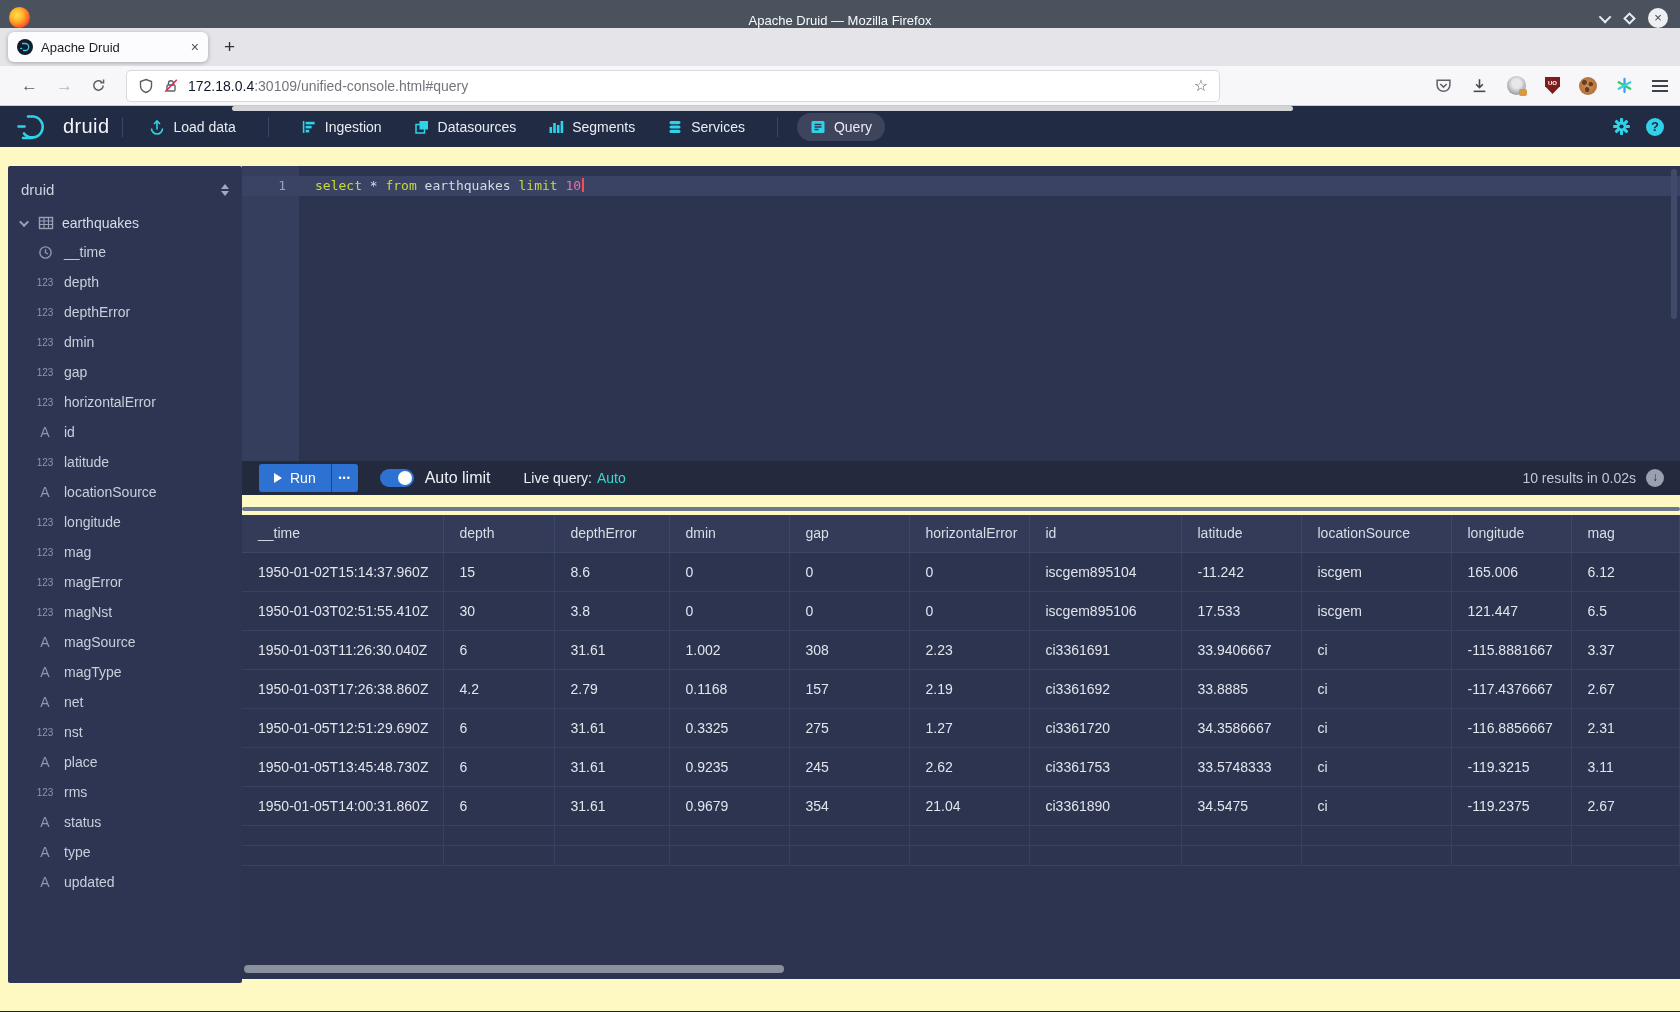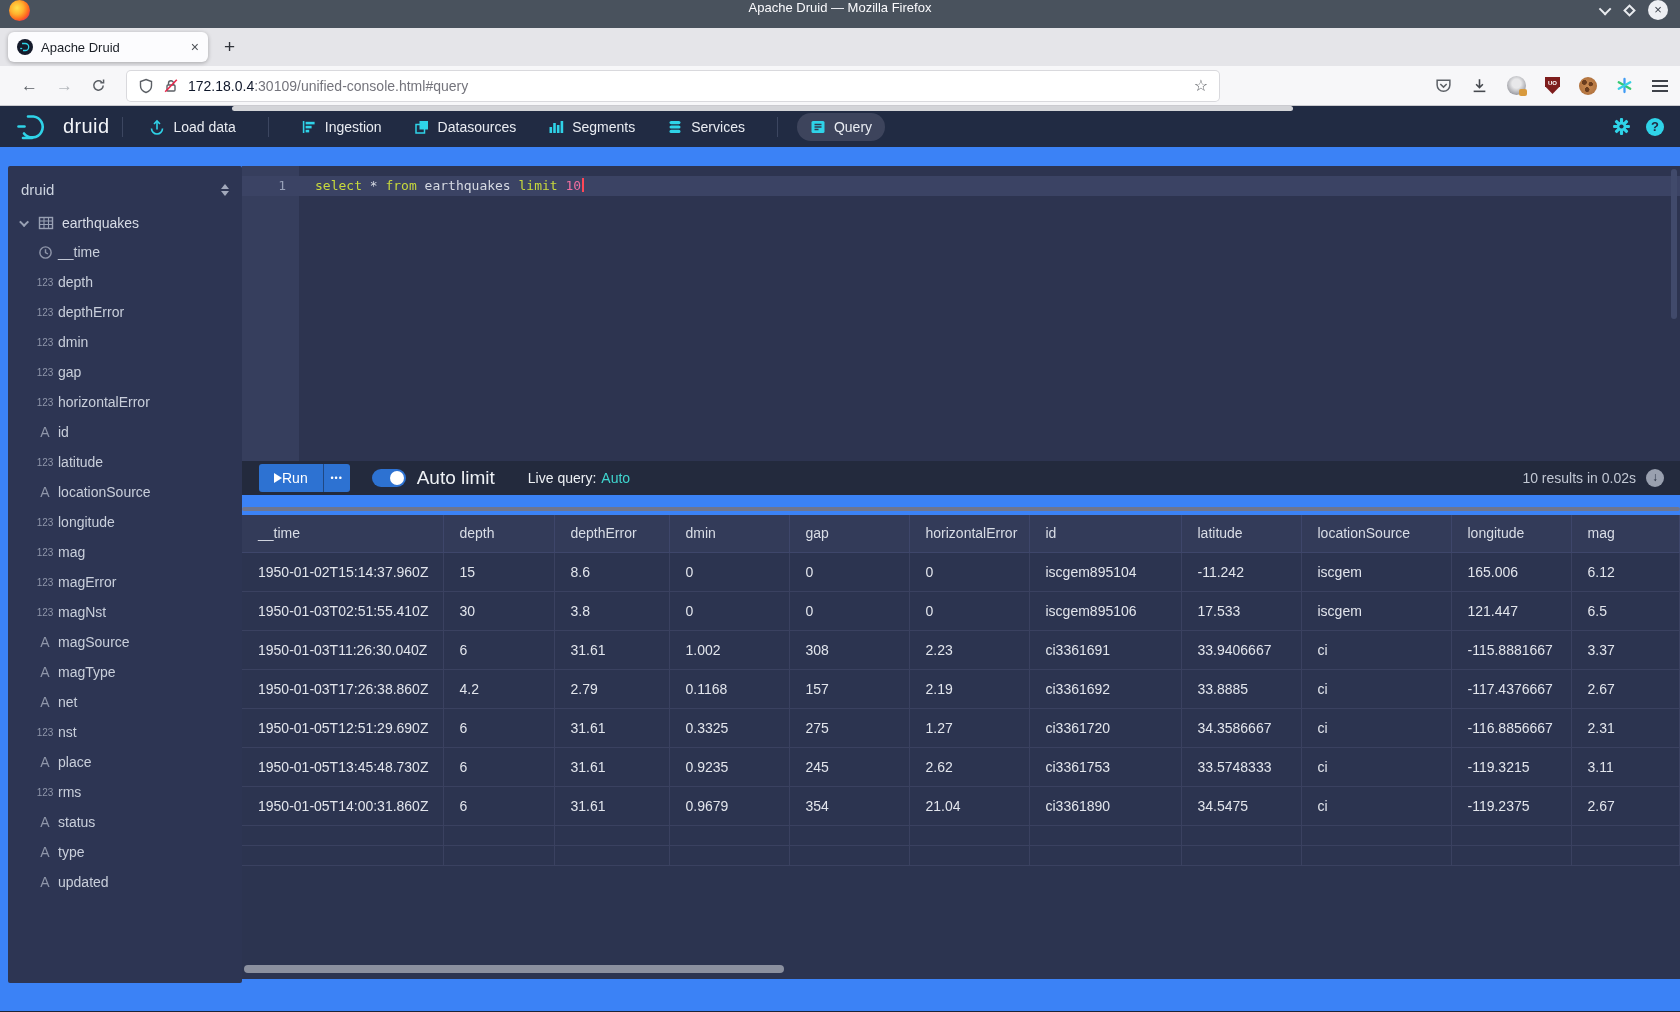--- a/index.html
+++ b/index.html
@@ -1,20 +1,20 @@
 <!DOCTYPE html>
 <html style="--accent-cyan: #2fd3e8; --run-blue: #2d72d2; --sql-keyword: #c8d93c; --sql-number: #ee6e9f; --live-teal: #3fd6cf;"><head>
 <meta charset="utf-8">
 <style>
   * { margin:0; padding:0; box-sizing:border-box; }
   html,body { width:1680px; height:1012px; overflow:hidden; }
   body { font-family:"Liberation Sans", sans-serif; background:#1e2435; position:relative; }
 
   
-  .titlebar { height:28px; background:#49525d; display:flex; align-items:flex-start; position:relative; }
+  .titlebar { height:28px; background:#49525d; display:flex; align-items:flex-end; position:relative; }
   .ff-logo { width:21px; height:21px; margin-left:9px; border-radius:50%;
     background:radial-gradient(circle at 38% 38%, #ffe14d 0%, #ffb12e 35%, #ff6a1f 62%, #e3156f 88%, #b0107e 100%); z-index:2; }
   .tb-title { position:absolute; left:0; right:0; text-align:center; color:#fbfbfe; font-size:13px; }
   .win-controls { margin-left:auto; margin-right:12px; display:flex; align-items:center; gap:14px; z-index:2; }
   .wc-chevron { width:9px; height:9px; border-left:2px solid #e9ebef; border-bottom:2px solid #e9ebef; transform:rotate(-45deg) translateY(-2px); }
   .wc-diamond { width:9px; height:9px; border:2px solid #e9ebef; transform:rotate(45deg); }
   .wc-close { width:20px; height:20px; border-radius:50%; background:#edeff3; color:#3a4049; font-size:13px; line-height:19px; text-align:center; }
 
   .tabbar { height:38px; background:#e5e5e9; display:flex; align-items:center; padding-left:8px; }
   .tab { width:200px; height:30px; background:#fcfcfe; border-radius:6px; box-shadow:0 1px 4px rgba(0,0,0,.28);
@@ -43,21 +43,21 @@
     background:radial-gradient(circle at 30% 30%, #6b3d1e 2.2px, transparent 2.6px),
                radial-gradient(circle at 65% 40%, #6b3d1e 2px, transparent 2.4px),
                radial-gradient(circle at 45% 70%, #6b3d1e 2.2px, transparent 2.6px),
                radial-gradient(circle at 50% 50%, #c98a52 0%, #a96b38 100%); }
   .hamburger { display:flex; flex-direction:column; gap:3px; }
   .hamburger span { width:16px; height:2px; background:#3f424a; }
 
   .overlay-strip { position:absolute; left:232px; top:106px; width:1061px; height:5px; background:#d3d4d8; border-radius:3px; z-index:6; }
 
   
-  .app { height:905px; background:#3b82f6; }
+  .app { height:905px; background:#fef9c3; }
   .appnav { height:41px; background:#212b43; display:flex; align-items:center; padding:0 16px; }
   .brand { display:flex; align-items:center; gap:9px; }
   .brand-name { color:#f3f5f9; font-size:20px; letter-spacing:.4px; }
   .nav-sep { width:1px; height:20px; background:#3c4660; margin:0 13px; }
   .nav-items { display:flex; align-items:center; gap:6px; }
   .nav-item { display:flex; align-items:center; gap:8px; color:#e9ecf2; font-size:14px; padding:6px 13px; border-radius:16px;text-align:center; }
   .nav-item.active { background:#3d445c; }
   .nav-ic { display:flex; color:var(--accent-cyan,#2fd3e8); }
   .nav-right { margin-left:auto; display:flex; align-items:center; gap:15px; }
   .help-circle { width:18px; height:18px; border-radius:50%; background:var(--accent-cyan,#2fd3e8);
@@ -70,47 +70,47 @@
   .schema-row { display:flex; align-items:center; padding:0 13px; color:#ccd3df; font-size:15px; }
   .swap-ic { margin-left:auto; display:flex; flex-direction:column; gap:2px; }
   .swap-ic i { width:0; height:0; border-left:4px solid transparent; border-right:4px solid transparent; }
   .swap-up { border-bottom:5px solid #a2a9bc; }
   .swap-down { border-top:5px solid #a2a9bc; }
   .table-row { margin-top:17px; display:flex; align-items:center; padding-left:14px; color:#d7dce6; font-size:14px; }
   .chev-down { width:7px; height:7px; border-left:2px solid #99a1b4; border-bottom:2px solid #99a1b4; transform:rotate(-45deg) translateY(-2px); margin-right:9px; }
   .grid-ic { display:flex; color:#99a1b4; margin-right:8px; }
   .tree { margin-top:6px; }
   .col-row { height:30px; display:flex; align-items:center; padding-left:24px; color:#c9cfdb; font-size:14px; }
-  .col-ic { width:26px; flex:none; text-align:center; color:#8f96aa; margin-right:0; display:flex; justify-content:center; align-items:center; }
+  .col-ic { width:26px; flex:none; text-align:center; color:#8f96aa; margin-right:6px; display:flex; justify-content:center; align-items:center; }
   .col-ic.t-number { font-size:10px; letter-spacing:0; }
   .col-ic.t-string { font-size:14px; }
 
   
   .main { flex:1; display:flex; flex-direction:column; min-width:0; }
   .editor { height:295px; background:#2d3450; position:relative; font-family:"DejaVu Sans Mono", monospace; font-size:13px; }
   .gutter { position:absolute; left:0; top:0; bottom:0; width:57px; background:#363e5d; }
   .active-line { position:absolute; left:0; right:0; top:10px; height:20px; background:#3b4364; }
   .line-no { position:absolute; top:12px; left:0; width:44px; text-align:right; color:#98a1b8; z-index:2; }
   .code { position:absolute; left:73px; top:12px; white-space:pre; z-index:2; color:#d6dae3; }
   .sql-keyword { color:var(--sql-keyword,#c8d93c); }
   .sql-number { color:var(--sql-number,#ee6e9f); }
   .cursor { display:inline-block; width:2px; height:14px; background:#ff4757; vertical-align:-2px; margin-left:1px; }
   .editor-vscroll { position:absolute; right:3px; top:3px; width:6px; height:150px; background:#414a6b; border-radius:3px; }
 
   
   .runbar { height:34px; background:#232a3d; display:flex; align-items:center; padding:0 16px 0 17px; }
   .run-group { display:flex; height:28px; }
   .run-btn { background:var(--run-blue,#2d72d2); color:#fff; font-size:14px; border-radius:3px 0 0 3px;
-    display:flex; align-items:center; padding:0 15px; }
+    display:flex; align-items:center; gap:8px; padding:0 15px; }
   .play-tri { width:0; height:0; border-left:8px solid #fff; border-top:5px solid transparent; border-bottom:5px solid transparent; }
   .more-btn { width:27px; background:var(--run-blue,#2d72d2); border-left:1px solid rgba(16,22,35,.45); border-radius:0 3px 3px 0;
     color:#fff; font-size:9px; letter-spacing:1px; display:flex; align-items:center; justify-content:center; }
   .switch { width:34px; height:18px; border-radius:9px; background:var(--run-blue,#2d72d2); position:relative; margin-left:22px; flex:none; }
   .knob { position:absolute; right:2px; top:2px; width:14px; height:14px; border-radius:50%; background:#fff; }
-  .rb-label { color:#eef1f5; font-size:19px; margin-left:11px; }
+  .rb-label { color:#eef1f5; font-size:16px; margin-left:11px; }
   .live-wrap { margin-left:33px; font-size:14px; color:#eef1f5; }
   .live-auto { color:var(--live-teal,#3fd6cf); margin-left:5px; }
   .results-info { margin-left:auto; display:flex; align-items:center; gap:10px; color:#c2c8d4; font-size:14px; }
   .dl-circle { width:18px; height:18px; border-radius:50%; background:#99a0af; color:#232a3d; font-size:12px; font-weight:bold;
     text-align:center; line-height:17px; }
 
   .splitter { height:4px; background:#6f7690; border-radius:2px; margin-top:12px; }
 
   
   .results { margin-top:4px; height:464px; background:#2c3450; position:relative; overflow:hidden; }

